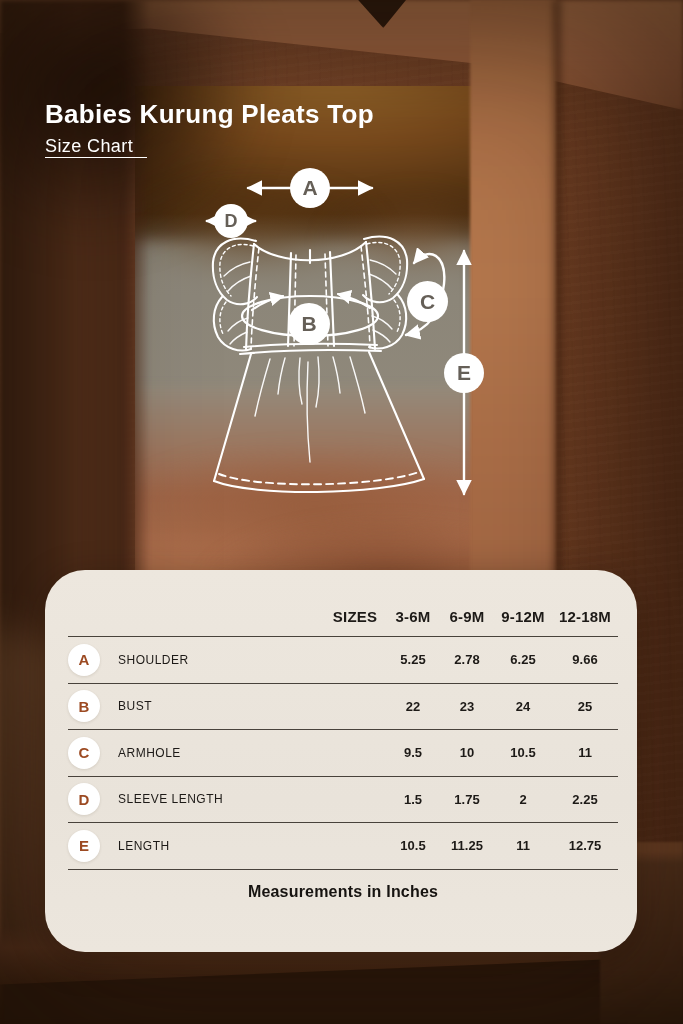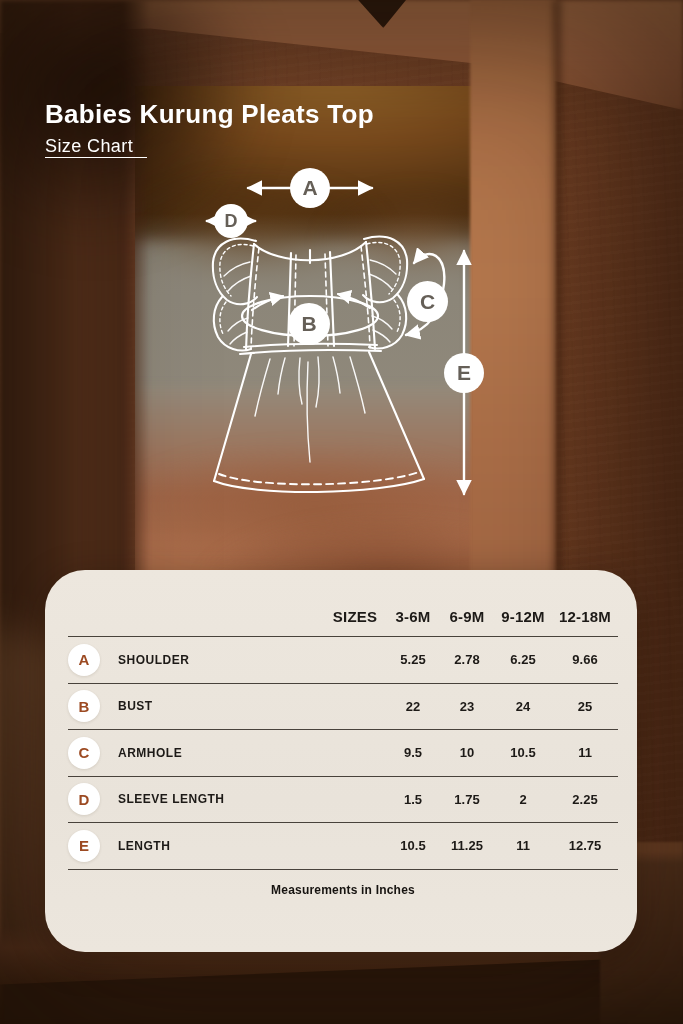--- a/index.html
+++ b/index.html
@@ -77,23 +77,23 @@
     padding:26px 19px 0 23px;color:#1d1a17;}
   .grid{display:grid;grid-template-columns:50px 1fr 62px 54px 54px 58px 66px;align-items:center;}
   .thead{height:40px;font-size:15px;font-weight:600;letter-spacing:.2px;}
   .thead .cell{text-align:center;}
   .trow{height:46.5px;border-top:1px solid rgba(44,38,31,.85);font-size:13px;}
   .rows-wrap{border-bottom:1px solid rgba(44,38,31,.85);}
   .lettercell{display:flex;align-items:center;justify-content:flex-start;}
   .lettercircle{width:32px;height:32px;border-radius:50%;background:#fff;color:#9c4a22;
     display:flex;align-items:center;justify-content:center;font-size:15px;font-weight:700;
     box-shadow:0 1px 3px rgba(60,40,20,.12);}
-  .rowname{font-size:12px;font-weight:700;letter-spacing:.5px;}
+  .rowname{font-size:12px;font-weight:400;letter-spacing:.5px;}
   .val{text-align:center;font-weight:700;font-size:13px;}
-  .footnote{margin-top:13px;text-align:center;font-size:12px;font-weight:700;letter-spacing:.2px;color:#161310;}
+  .footnote{margin-top:13px;text-align:center;font-size:16px;font-weight:700;letter-spacing:.2px;color:#161310;}
 </style>
 </head>
 <body>
 
 <div class="stage">
 
   <div class="abs wall"></div>
   <div class="abs wall-tex"></div>
   <div class="abs topface"></div>
   <div class="abs wedge"></div>

